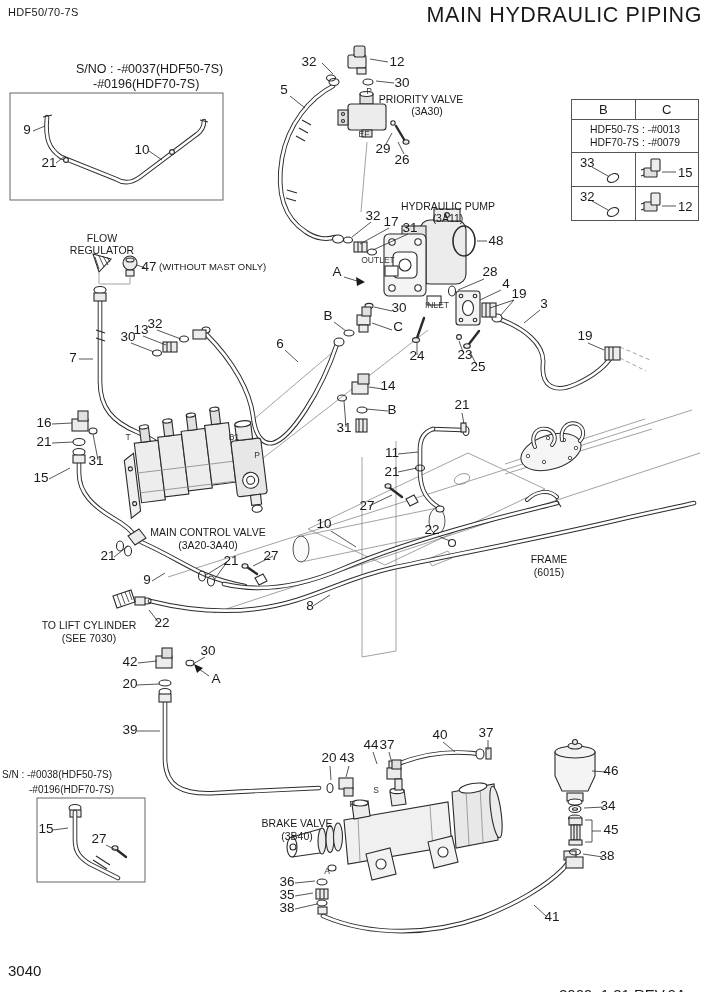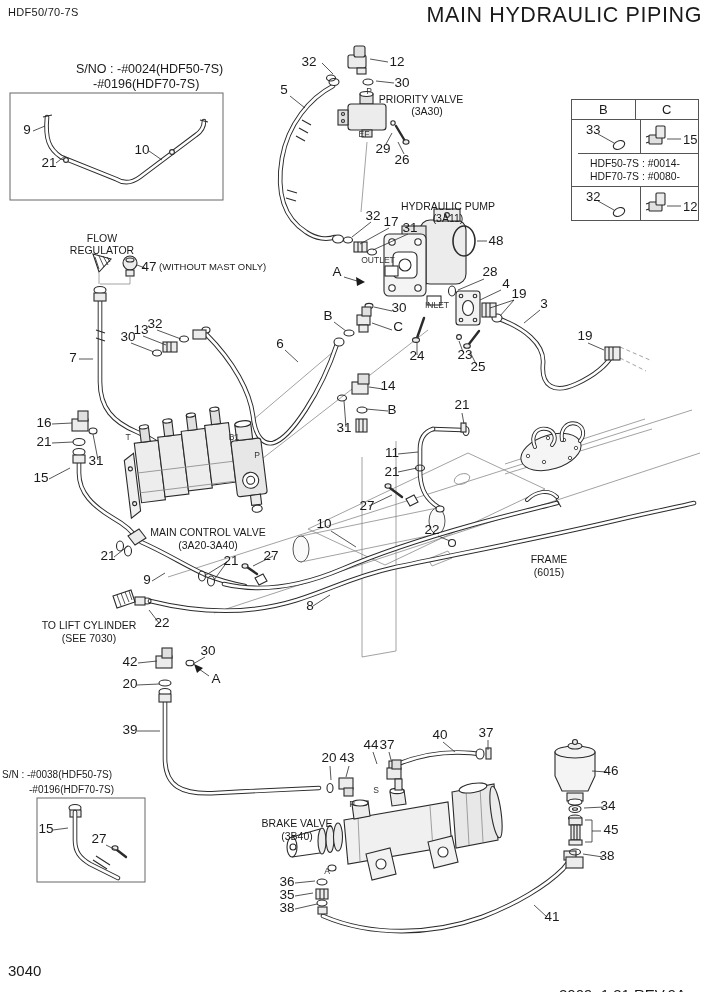--- a/index.html
+++ b/index.html
@@ -12,21 +12,21 @@
   #note-bottom{left:2px;top:767px;font-size:10px;line-height:15px;white-space:nowrap;}
   #note-bottom .l2{margin-left:27px;}
   #pageno{left:8px;top:962px;font-size:15px;text-align:center;}
   #revdate{right:16px;top:962px;font-size:15px;margin-top:24px;}
   
   #vtable{left:571px;top:99px;width:126px;border:1px solid #555;background:#fff;font-size:13px;}
   #vtable .hdr{display:flex;border-bottom:1px solid #555;}
   #vtable .hdr div{flex:1;text-align:center;padding:2px 0;font-size:13px;}
   #vtable .hdr div:first-child{border-right:1px solid #555;}
   #vtable .ser{border-bottom:1px solid #555;font-size:10.4px;line-height:13px;padding:3px 1px;text-align:center;white-space:nowrap;}
-  #vtable .parts{display:flex;border-bottom:1px solid #555;height:33px;margin-left:6px;}
+  #vtable .parts{display:flex;border-bottom:1px solid #555;height:33px;}
   #vtable .parts:last-child{border-bottom:none;}
   #vtable .parts .cell{flex:1;position:relative;}
   #vtable .parts .cell:first-child{border-right:1px solid #555;}
   svg text{font-family:"Liberation Sans",sans-serif;}
   svg .callout{font-size:13.5px;fill:#1a1a1a;}
   svg .callout.note{font-size:9.5px;}
   svg .complabel{font-size:10.5px;fill:#1a1a1a;}
   svg .portlabel{font-size:8.5px;fill:#333;}
   svg .vt{font-size:13px;fill:#1a1a1a;}
   .t{stroke:#2b2b2b;stroke-width:1.1;fill:none;}
@@ -43,54 +43,54 @@
   .bolt{stroke:#2b2b2b;stroke-width:2.4;stroke-linecap:round;fill:none;}
   .arr{fill:#1a1a1a;stroke:none;}
 </style>
 </head>
 <body>
 
 <div class="abs" id="model">HDF50/70-7S</div>
 <div class="abs" id="title">MAIN HYDRAULIC PIPING</div>
 
 <div class="abs" id="note-top">
-  <div class="l1">S/NO : -#0024(HDF50-7S)</div>
+  <div class="l1">S/NO : -#0037(HDF50-7S)</div>
   <div class="l2">-#0196(HDF70-7S)</div>
 </div>
 <div class="abs" id="note-bottom">
   <div class="l1">S/N : -#0038(HDF50-7S)</div>
   <div class="l2">-#0196(HDF70-7S)</div>
 </div>
 
 <div class="abs" id="vtable">
   <div class="hdr">
     <div>B</div>
     <div>C</div>
+  </div>
+  <div class="ser">
+    <div>HDF50-7S : -#0013</div>
+    <div>HDF70-7S : -#0079</div>
   </div>
   <div class="parts">
     <div class="cell">
       <svg width="62" height="33" viewBox="0 0 62 33">
         <text x="8" y="14" class="vt">33</text>
         <path class="ld" d="M20,14 L36,23"></path>
         <ellipse cx="41" cy="25" rx="6" ry="4" class="t" transform="rotate(-25 41 25)"></ellipse>
       </svg>
     </div>
     <div class="cell">
       <svg width="62" height="33" viewBox="0 0 62 33">
         <rect x="8" y="15" width="13" height="9" rx="1" class="fillM"></rect>
           <rect x="15" y="6" width="9" height="12" rx="1" class="fillL"></rect>
         <path class="t" d="M8,16 l-3,1 M8,22 l-3,1"></path>
         <path class="ld" d="M26,19 L40,19"></path>
         <text x="42" y="24" class="vt">15</text>
       </svg>
     </div>
-  </div>
-  <div class="ser">
-    <div>HDF50-7S : #0014-</div>
-    <div>HDF70-7S : #0080-</div>
   </div>
   <div class="parts">
     <div class="cell">
       <svg width="62" height="33" viewBox="0 0 62 33">
         <text x="8" y="14" class="vt">32</text>
         <path class="ld" d="M20,14 L36,23"></path>
         <ellipse cx="41" cy="25" rx="6" ry="4" class="t" transform="rotate(-25 41 25)"></ellipse>
       </svg>
     </div>
     <div class="cell">

